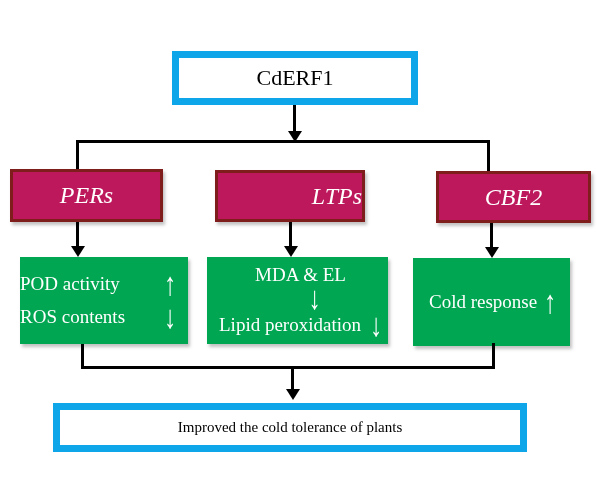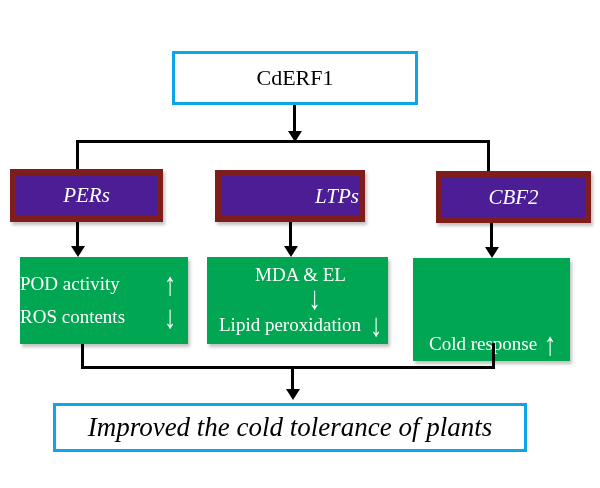--- a/index.html
+++ b/index.html
@@ -2,28 +2,28 @@
 <html><head>
 <meta charset="utf-8">
 <style>
   html,body{margin:0;padding:0;background:#ffffff;}
   #canvas{
     position:relative;width:600px;height:488px;background:#ffffff;overflow:hidden;
     font-family:"Liberation Serif","DejaVu Serif",serif;
   }
   
   .wbox{
-    position:absolute;background:#ffffff;border:3px solid #0ea5e9;
+    position:absolute;background:#ffffff;border:7px solid #0ea5e9;
     display:flex;align-items:center;justify-content:center;
     color:#000;box-sizing:border-box;
   }
   .gene{
-    position:absolute;background:#4c1d95;border:6px solid #7f1d1d;
+    position:absolute;background:#be185d;border:3px solid #7f1d1d;
     display:flex;align-items:center;justify-content:center;
-    color:#ffffff;font-style:italic;font-size:21px;box-sizing:border-box;
+    color:#ffffff;font-style:italic;font-size:24px;box-sizing:border-box;
     box-shadow:2px 3px 3px rgba(120,120,120,0.45);
   }
   .effect{
     position:absolute;background:#00a651;color:#ffffff;box-sizing:border-box;
     display:flex;flex-direction:column;justify-content:space-evenly;
     font-size:19px;box-shadow:2px 3px 3px rgba(120,120,120,0.45);
   }
   .gl{display:flex;align-items:center;justify-content:space-between;}
   .gl.inline{justify-content:flex-start;flex-direction:column;}
   .gl.inline .garrow{margin-left:28px;}
@@ -34,21 +34,21 @@
   
   .hline,.vline{position:absolute;background:#000;}
   .hline{height:3px;}
   .vline{width:3px;}
   .ah{
     position:absolute;width:0;height:0;
     border-left:7px solid transparent;border-right:7px solid transparent;
     border-top:11px solid #000;
   }
   .t-title{font-size:22px;}
-  .t-outcome{font-size:27px;font-style:italic;}
+  .t-outcome{font-size:15px;}
 </style>
 </head>
 <body>
 
 <div id="canvas">
 
   <div class="wbox t-title" style="left:172px;top:51px;width:246px;height:54px;">
     <span>CdERF1</span>
   </div>
 
@@ -93,21 +93,21 @@
     <div class="gl inline">
       <span>MDA &amp; EL</span>
       <span class="garrow">↓</span>
     </div>
     <div class="gl">
       <span>Lipid peroxidation</span>
       <span class="garrow">↓</span>
     </div>
   </div>
 
-  <div class="effect" style="left:413px;top:258px;width:157px;height:103px;padding:5px 14px 5px 16px;justify-content:flex-end;">
+  <div class="effect" style="left:413px;top:258px;width:157px;height:88px;padding:5px 14px 5px 16px;justify-content:center;">
     <div class="gl">
       <span>Cold response</span>
       <span class="garrow">↑</span>
     </div>
   </div>
 
   <div class="vline" style="left:81px;top:344px;height:25px;"></div>
   <div class="vline" style="left:492px;top:343px;height:26px;"></div>
   <div class="hline" style="left:81px;top:366px;width:414px;"></div>
   <div class="vline" style="left:291px;top:366px;height:24px;"></div>

